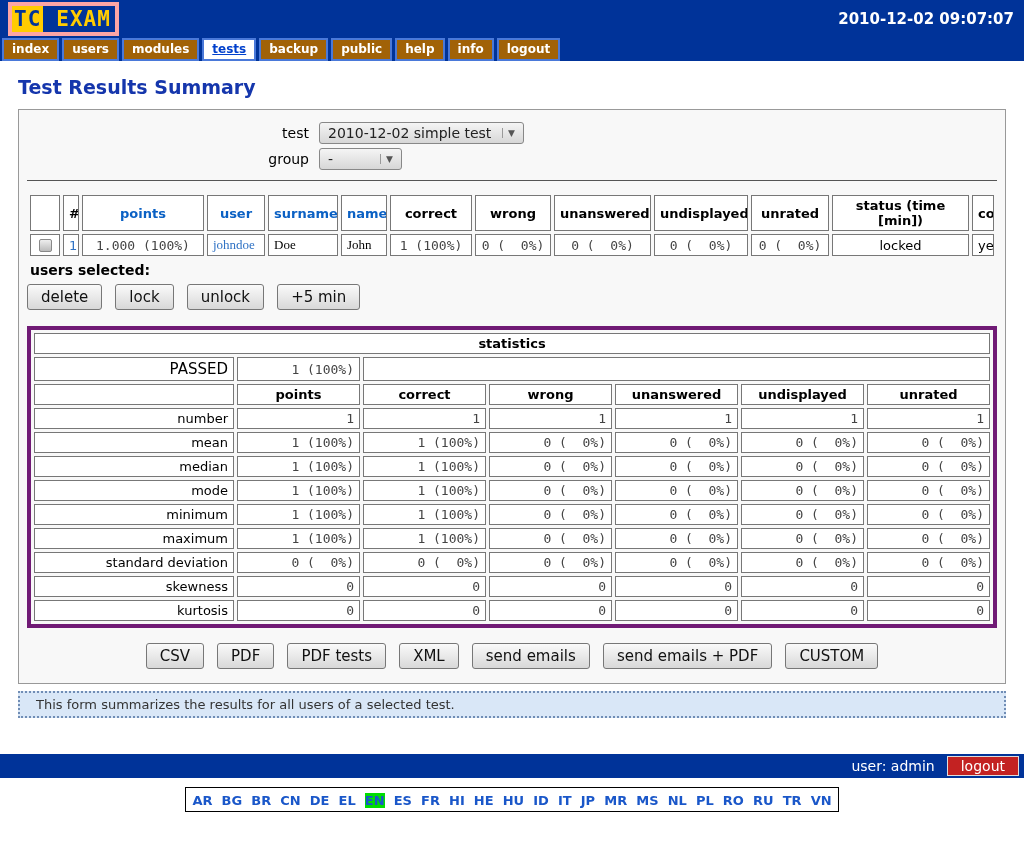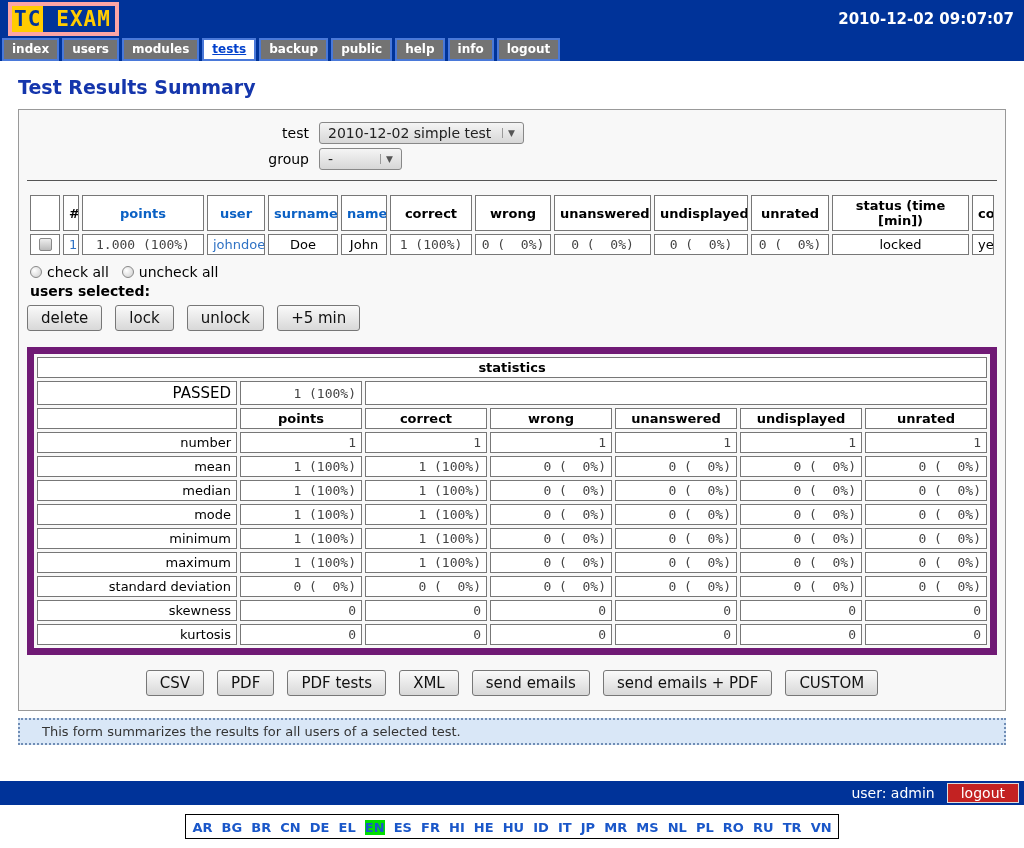--- a/index.html
+++ b/index.html
@@ -12,21 +12,21 @@
             justify-content:space-between; padding:0 10px 0 8px; }
   .logo { border:4px solid #fca5a5; background:#003399; display:inline-flex;
           font-family:"DejaVu Sans Mono",monospace; font-weight:bold; font-size:21px;
           line-height:26px; letter-spacing:1px; cursor:pointer; }
   .logo-tc { background:#ffcc00; color:#003399; padding:0 2px; }
   .logo-exam { color:#ffcc00; padding:0 4px 0 13px; }
   .datetime { color:#fff; font-weight:bold; font-size:15px; }
 
   
   .navbar { background:#003399; height:23px; display:flex; align-items:flex-end; padding-left:2px; }
-  .nav-tab { display:inline-block; border:2px solid #4a79d9; background:#737373; color:#fff;
+  .nav-tab { display:inline-block; border:2px solid #4a79d9; background:#a16207; color:#fff;
              font-size:12px; font-weight:bold; padding:2px 8px 3px; margin-right:3px;
              text-decoration:none; cursor:pointer; }
   .nav-tab.active { background:#fff; color:#0040cc; text-decoration:underline; }
 
   main { padding:0 18px; }
   h1 { font-size:19px; color:#1536ac; margin:15px 0 11px 0; }
 
   
   .panel { border:1px solid #999; background:#f8f8f8; padding:8px 8px 10px; }
   .form-row { display:flex; align-items:center; margin:4px 0; }
@@ -41,48 +41,48 @@
 
   
   table.grid { border-collapse:separate; border-spacing:3px; width:100%; table-layout:fixed; }
   .grid th, .grid td { border:1px solid #777; background:#fff; padding:2px 5px;
                        font-size:13px; overflow:hidden; }
   .grid th { font-weight:bold; text-align:center; }
   .results th.sortable { color:#0b61c4; cursor:pointer; }
   .mono { font-family:"DejaVu Sans Mono",monospace; color:#444; white-space:pre; text-align:center; }
   .green { background:#a7f1a7; }
   .locked { background:#ffb0b0; text-align:center; }
-  td.txt { text-align:center; }
+  td.txt { text-align:left;font-family:Liberation Serif, serif; }
   td.center { text-align:center; }
   a.tbl-link { color:#2f72c4; text-decoration:none; cursor:pointer; }
   .cb-cell { text-align:center; }
   .checkbox { width:13px; height:13px; border:1px solid #888; border-radius:2px;
               background:linear-gradient(#eee,#bbb); margin:0 auto; cursor:pointer; }
 
   
   .radio-row { margin:6px 0 3px 3px; font-size:14px; display:flex; align-items:center; gap:5px; color:#000; }
   .radio { width:12px; height:12px; border-radius:50%; border:1px solid #888; flex:none;
            background:radial-gradient(circle at 35% 35%,#fff,#ccc); cursor:pointer; }
   .radio + span { margin-right:8px; }
   .with-selected { font-weight:bold; font-size:14px; margin:3px 0 6px 3px; }
   .btn { background:linear-gradient(#fafafa,#d8d8d8); border:1px solid #777; border-radius:3px;
          font-family:inherit; font-size:15px; color:#111; padding:3px 13px; margin-right:8px; cursor:pointer; }
 
   
-  .stats-box { border:7px solid #701a75; margin-top:16px; background:#f8f8f8; }
+  .stats-box { border:4px solid #701a75; margin-top:16px; background:#f8f8f8; }
   .stats-title { background:#ddd; font-size:14px; }
   .stats-label { text-align:right; font-size:14px; }
   .stats-label.passed { font-size:15px; }
   .val { text-align:right; }
   .export-row { text-align:center; margin:15px 0 4px; }
   .export-row .btn { margin:0 4px; }
 
   
   .info-bar { margin-top:7px; border:2px dotted #708db5; background:#d9e7f7;
-              padding:4px 22px; font-size:13px; color:#333; }
+              padding:4px 16px; font-size:13px; color:#333; }
 
   
   .footer-bar { background:#003399; height:24px; margin-top:36px; display:flex;
                 justify-content:flex-end; align-items:center; gap:12px; padding:0 5px; }
   .user-label { color:#fff; font-size:14px; }
   .logout-btn { background:#c32222; color:#fff; font-size:14px; border:1px solid #ddd;
                 padding:1px 13px; cursor:pointer; font-family:inherit; }
   .bottom { text-align:center; padding-top:9px; }
   .lang-bar { display:inline-block; border:1px solid #000; padding:2px 4px; }
   .lang-bar a { color:#1a57c9; font-size:13px; font-weight:bold; text-decoration:none;
@@ -209,26 +209,20 @@
             <td class="mono">0 (  0%)</td>
             <td class="mono">0 (  0%)</td>
             <td class="mono">0 (  0%)</td>
             <td class="mono">0 (  0%)</td>
             <td class="locked">locked</td>
             <td class="center">yes</td>
           </tr>
         </tbody>
       </table>
 
-      <div class="radio-row">
-        <span class="radio"></span>
-        <span>check all</span>
-        <span class="radio"></span>
-        <span>uncheck all</span>
-      </div>
       <div class="with-selected">users selected:</div>
       <div class="action-buttons">
         
           <button class="btn">delete</button>
         
           <button class="btn">lock</button>
         
           <button class="btn">unlock</button>
         
           <button class="btn">+5 min</button>

